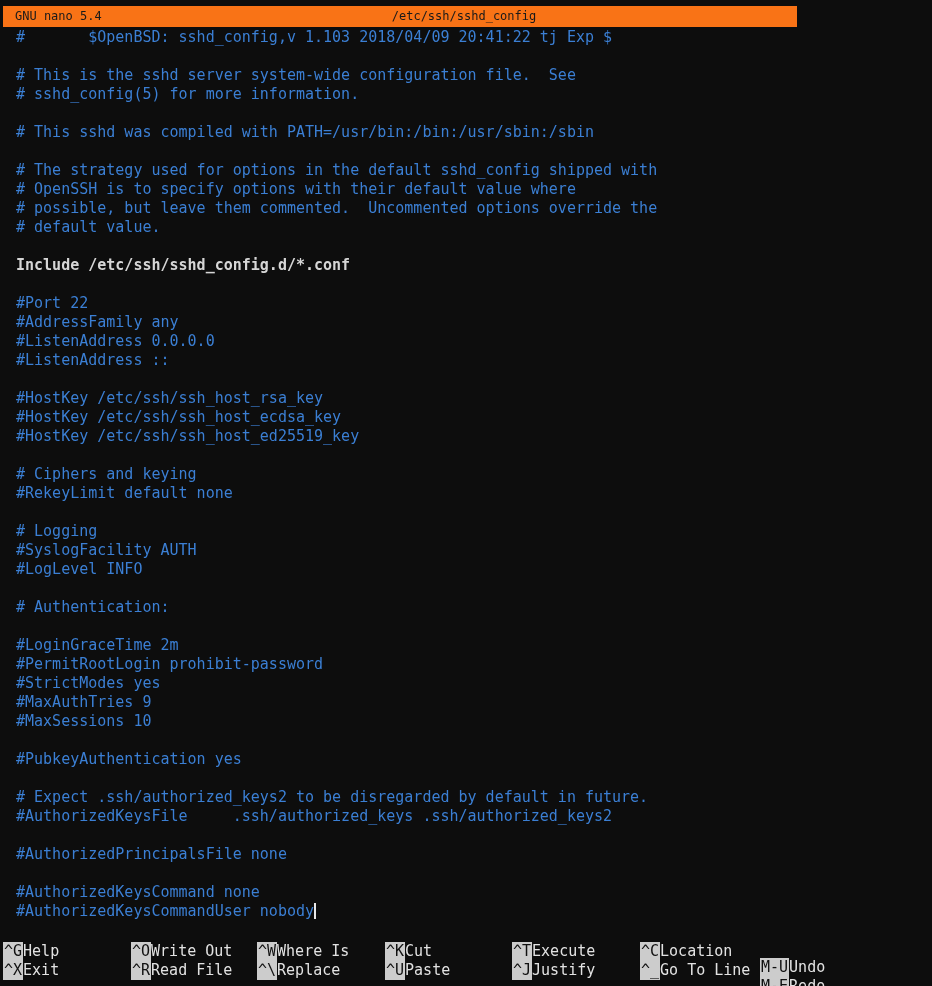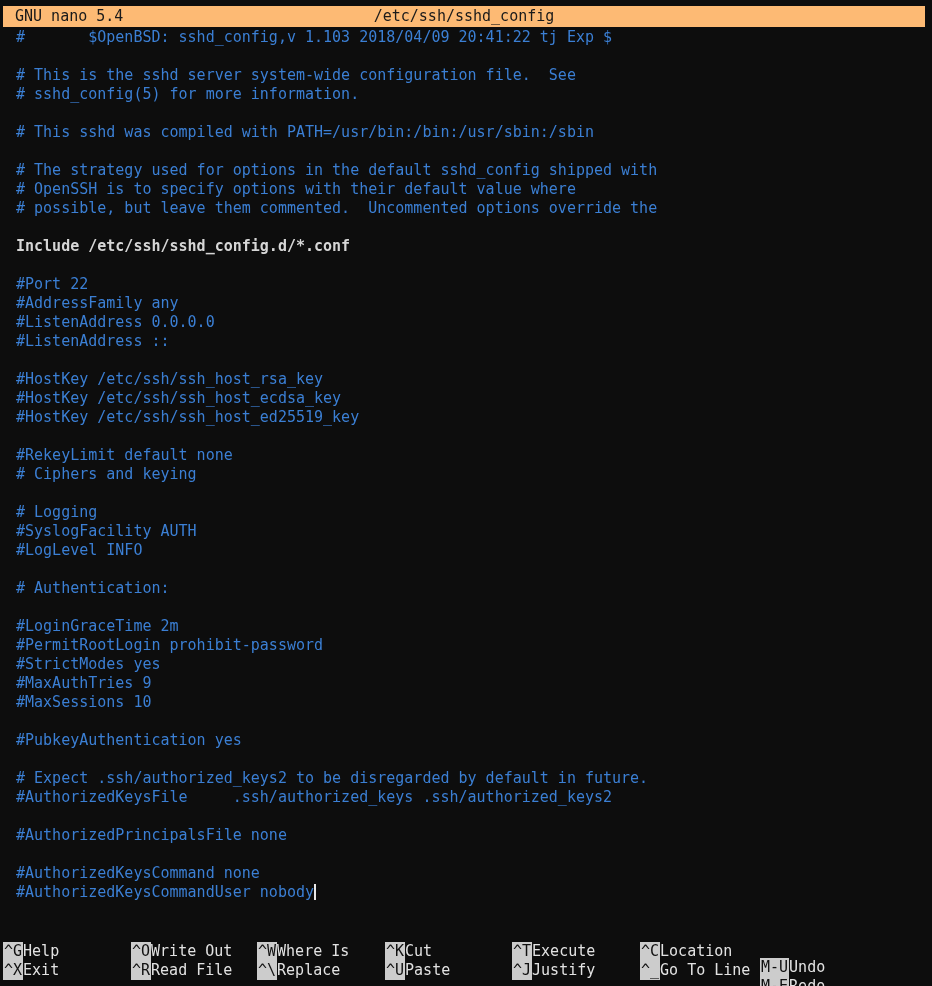--- a/index.html
+++ b/index.html
@@ -21,27 +21,27 @@
     width: 932px;
     height: 986px;
     background: #0d0d0d;
   }
 
   
   #titlebar {
     position: absolute;
     left: 3px;
     top: 6px;
-    width: 922px;
+    width: 794px;
     height: 21px;
-    background: #fdba74;
+    background: #f97316;
     color: #1a1a1a;
     display: flex;
     align-items: center;
-    font-size: 15px;
+    font-size: 12px;
     white-space: pre;
     overflow: hidden;
   }
   #titlebar .tb-version {
     padding-left: 12px;
     letter-spacing: 0;
   }
   #titlebar .tb-file {
     position: absolute;
     left: 0;
@@ -135,34 +135,35 @@
       <div class="line comment"><span>#       $OpenBSD: sshd_config,v 1.103 2018/04/09 20:41:22 tj Exp $</span></div>
       <div class="line blank"><span></span></div>
       <div class="line comment"><span># This is the sshd server system-wide configuration file.  See</span></div>
       <div class="line comment"><span># sshd_config(5) for more information.</span></div>
       <div class="line blank"><span></span></div>
       <div class="line comment"><span># This sshd was compiled with PATH=/usr/bin:/bin:/usr/sbin:/sbin</span></div>
       <div class="line blank"><span></span></div>
       <div class="line comment"><span># The strategy used for options in the default sshd_config shipped with</span></div>
       <div class="line comment"><span># OpenSSH is to specify options with their default value where</span></div>
       <div class="line comment"><span># possible, but leave them commented.  Uncommented options override the</span></div>
+      <div class="line comment"><span># default value.</span></div>
       <div class="line blank"><span></span></div>
       <div class="line code"><span>Include /etc/ssh/sshd_config.d/*.conf</span></div>
       <div class="line blank"><span></span></div>
       <div class="line comment"><span>#Port 22</span></div>
       <div class="line comment"><span>#AddressFamily any</span></div>
       <div class="line comment"><span>#ListenAddress 0.0.0.0</span></div>
       <div class="line comment"><span>#ListenAddress ::</span></div>
       <div class="line blank"><span></span></div>
       <div class="line comment"><span>#HostKey /etc/ssh/ssh_host_rsa_key</span></div>
       <div class="line comment"><span>#HostKey /etc/ssh/ssh_host_ecdsa_key</span></div>
       <div class="line comment"><span>#HostKey /etc/ssh/ssh_host_ed25519_key</span></div>
       <div class="line blank"><span></span></div>
+      <div class="line comment"><span># Ciphers and keying</span></div>
       <div class="line comment"><span>#RekeyLimit default none</span></div>
-      <div class="line comment"><span># Ciphers and keying</span></div>
       <div class="line blank"><span></span></div>
       <div class="line comment"><span># Logging</span></div>
       <div class="line comment"><span>#SyslogFacility AUTH</span></div>
       <div class="line comment"><span>#LogLevel INFO</span></div>
       <div class="line blank"><span></span></div>
       <div class="line comment"><span># Authentication:</span></div>
       <div class="line blank"><span></span></div>
       <div class="line comment"><span>#LoginGraceTime 2m</span></div>
       <div class="line comment"><span>#PermitRootLogin prohibit-password</span></div>
       <div class="line comment"><span>#StrictModes yes</span></div>

